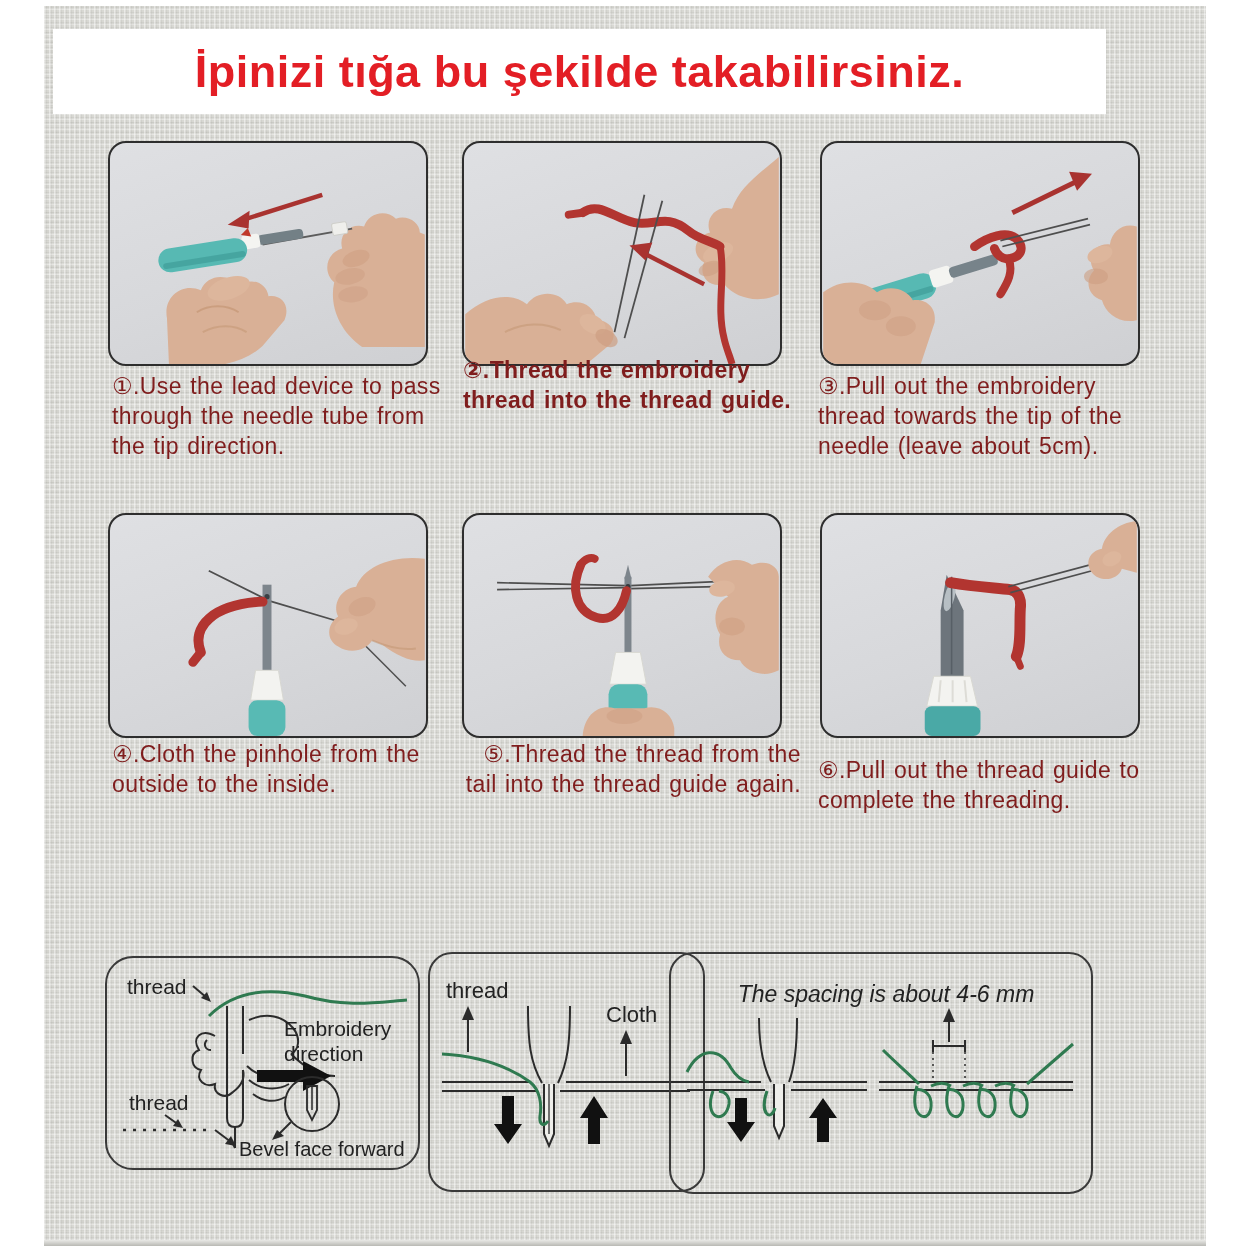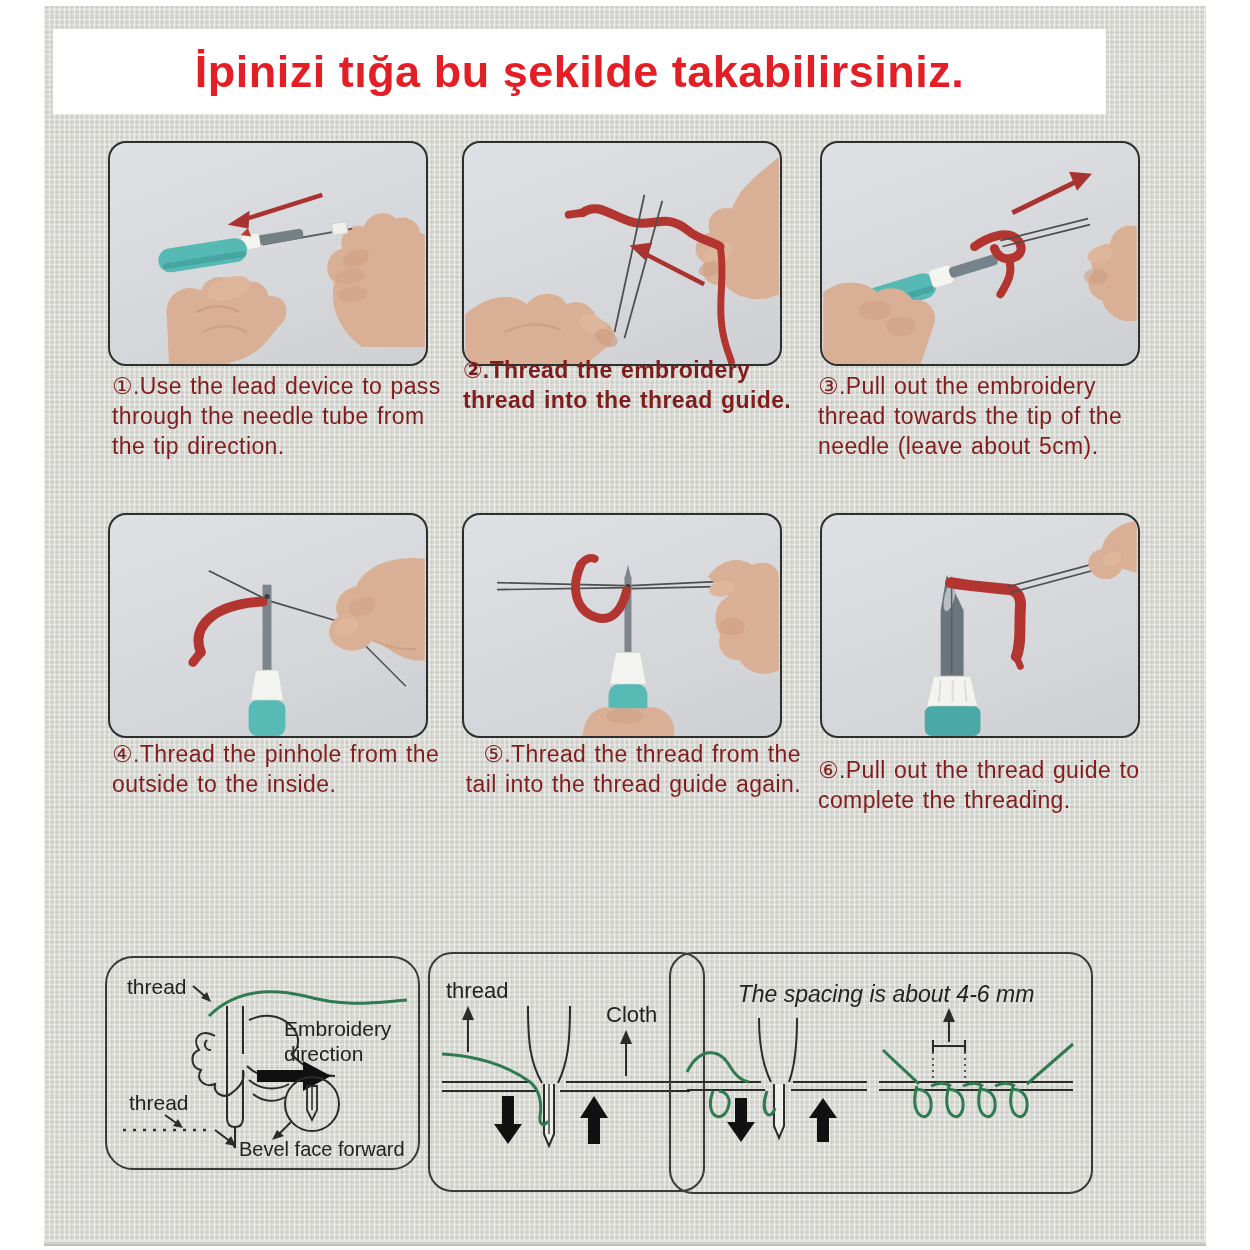--- a/index.html
+++ b/index.html
@@ -255,21 +255,21 @@
   <g>
     <path d="M 315,6 C 296,8 282,20 280,34 C 268,36 262,48 270,58 C 278,68 296,66 300,54 L 315,58 Z" fill="#d9b096"></path>
     <ellipse cx="290" cy="44" rx="10" ry="7" fill="#ddb69c" transform="rotate(-24 290 44)"></ellipse>
   </g>
 </svg>
 </div>
 
 <div class="caption" style="left:112px;top:372px;">①.Use the lead device to pass through the needle tube from the tip direction.</div>
 <div class="caption" style="left:463px;top:356px;font-weight:bold;">②.Thread the embroidery thread into the thread guide.</div>
 <div class="caption" style="left:818px;top:372px;">③.Pull out the embroidery thread towards the tip of the needle (leave about 5cm).</div>
-<div class="caption" style="left:112px;top:740px;">④.Thread the pinhole from the outside to the inside.</div>
+<div class="caption" style="left:112px;top:740px;">④.Cloth the pinhole from the outside to the inside.</div>
 <div class="caption" style="left:463px;top:740px;text-align:right;">⑤.Thread the thread from the tail into the thread guide again.</div>
 <div class="caption" style="left:818px;top:756px;">⑥.Pull out the thread guide to complete the threading.</div>
 
 <div class="diagram" style="left:105px;top:956px;width:311px;height:210px;border-radius:28px;">
 <svg viewBox="0 0 311 210">
   <text x="20" y="36" font-size="21">thread</text>
   <g>
     <line x1="86" y1="28" x2="100" y2="40" stroke="#2b2b2b" stroke-width="2"></line>
     <polygon points="104,44 94,40 100,34" fill="#2b2b2b"></polygon>
   </g>

